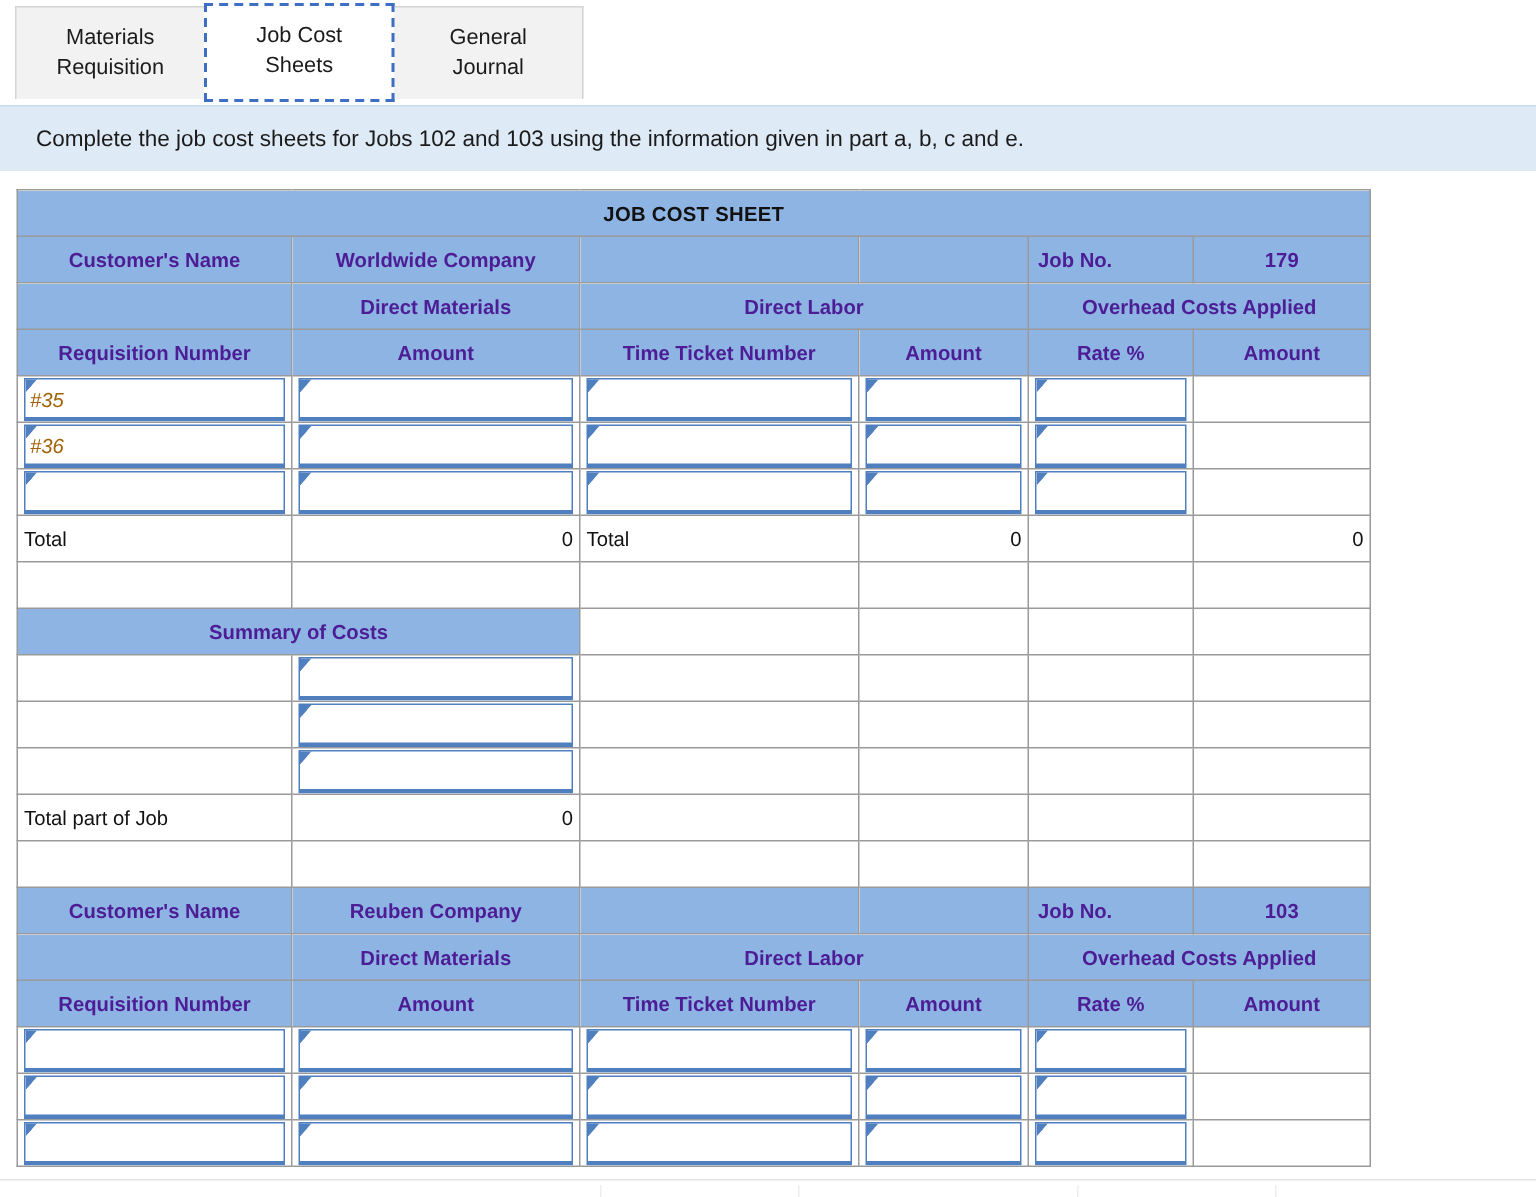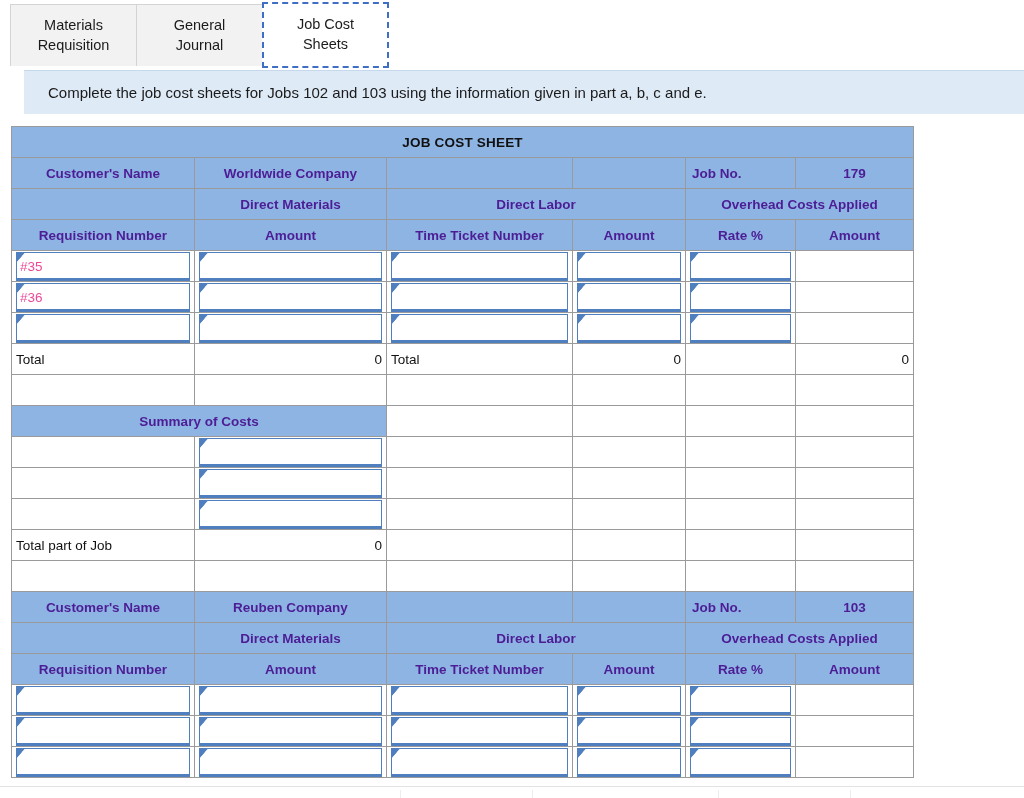--- a/index.html
+++ b/index.html
@@ -53,21 +53,20 @@
     background:#deeaf6;
     border-top:1px solid #c6d9ec;
     display:flex;
     align-items:center;
     padding-left:24px;
     box-sizing:border-box;
     font-size:15px;
     color:#1b1b1b;
     position:relative;
     z-index:1;
-    margin-left:24px;
   }
 
   
   #sheet-wrap{
     position:relative;
     padding:12px 0 0 11px;
     box-sizing:border-box;
   }
   table.sheet{
     border-collapse:collapse;
@@ -156,23 +155,24 @@
     clip-path:polygon(0 0, 100% 55%, 0 100%);
   }
   .cellinput .txt{
     position:absolute;
     left:3px;
     top:0;
     right:4px;
     height:42px;
     line-height:27px;
     font-size:13.5px;
-    color:#ec4899;
+    color:#a16207;
     white-space:nowrap;
     overflow:hidden;
+    font-style:italic;
   }
 
   
   tr.spacer td{height:31px;}
 
   
   #bottom-rule{
     position:absolute;
     left:0;
     top:786px;
@@ -193,31 +193,31 @@
 
 <div id="tabstrip">
 
   <div class="tab">
     <span>
       <span>Materials</span><br>
       <span>Requisition</span>
     </span>
   </div>
 
+  <div class="tab active">
+    <span>
+      <span>Job Cost</span><br>
+      <span>Sheets</span>
+    </span>
+  </div>
+
   <div class="tab">
     <span>
       <span>General</span><br>
       <span>Journal</span>
-    </span>
-  </div>
-
-  <div class="tab active">
-    <span>
-      <span>Job Cost</span><br>
-      <span>Sheets</span>
     </span>
   </div>
 
 </div>
 
 <div id="instruction">
   <span>Complete the job cost sheets for Jobs 102 and 103 using the information given in part a, b, c and e.</span>
 </div>
 
 <div id="sheet-wrap">

